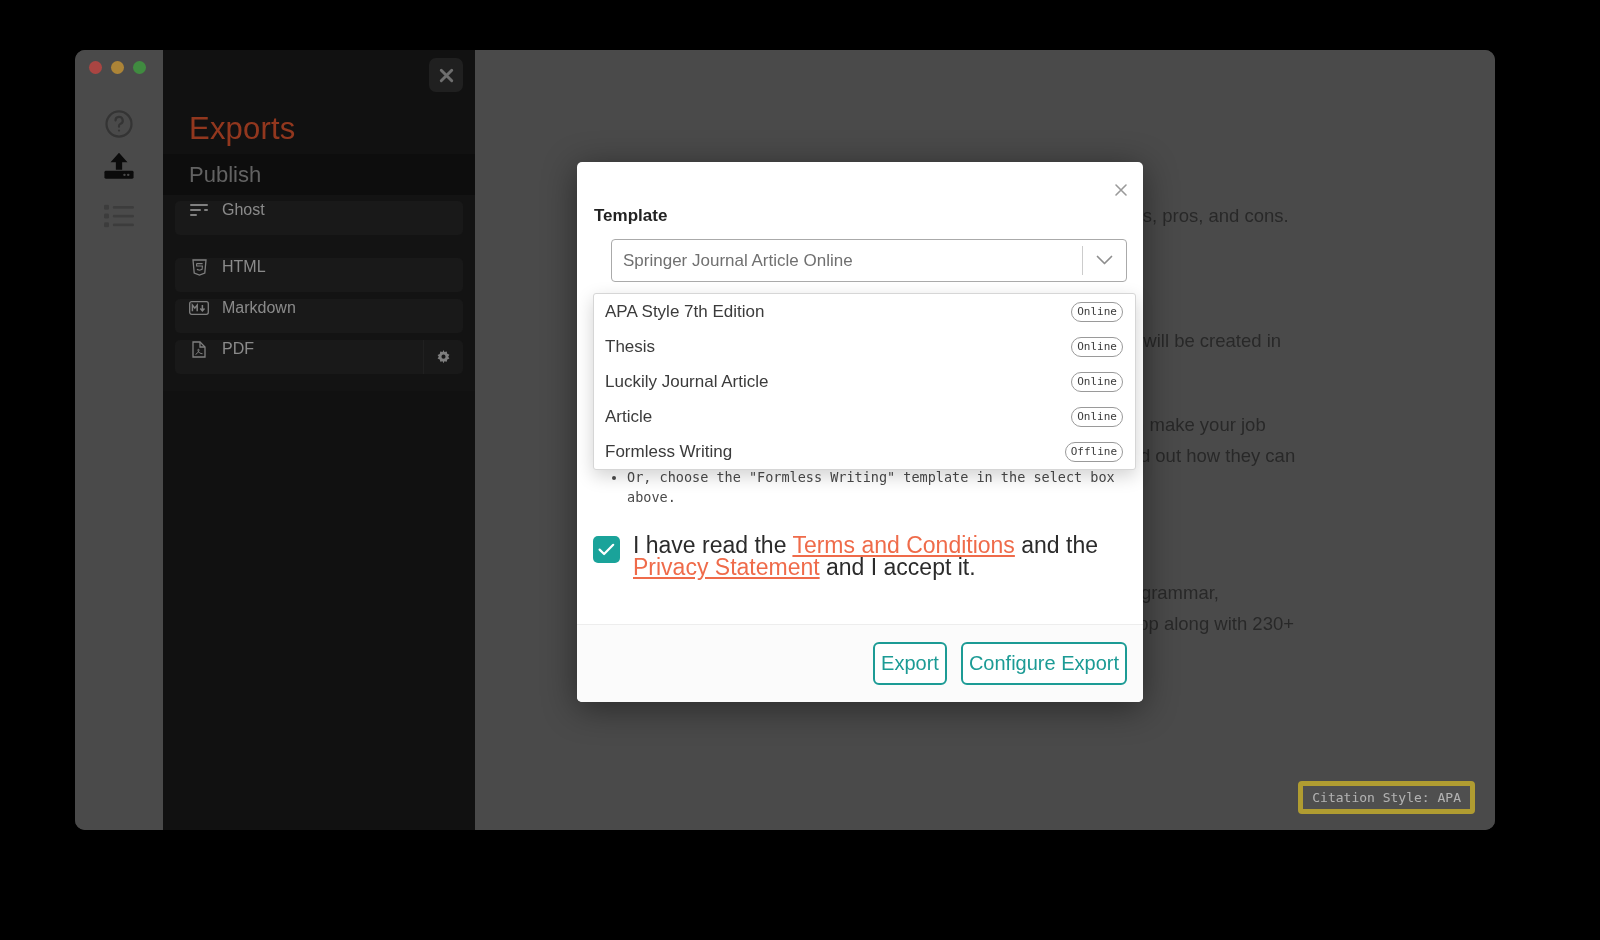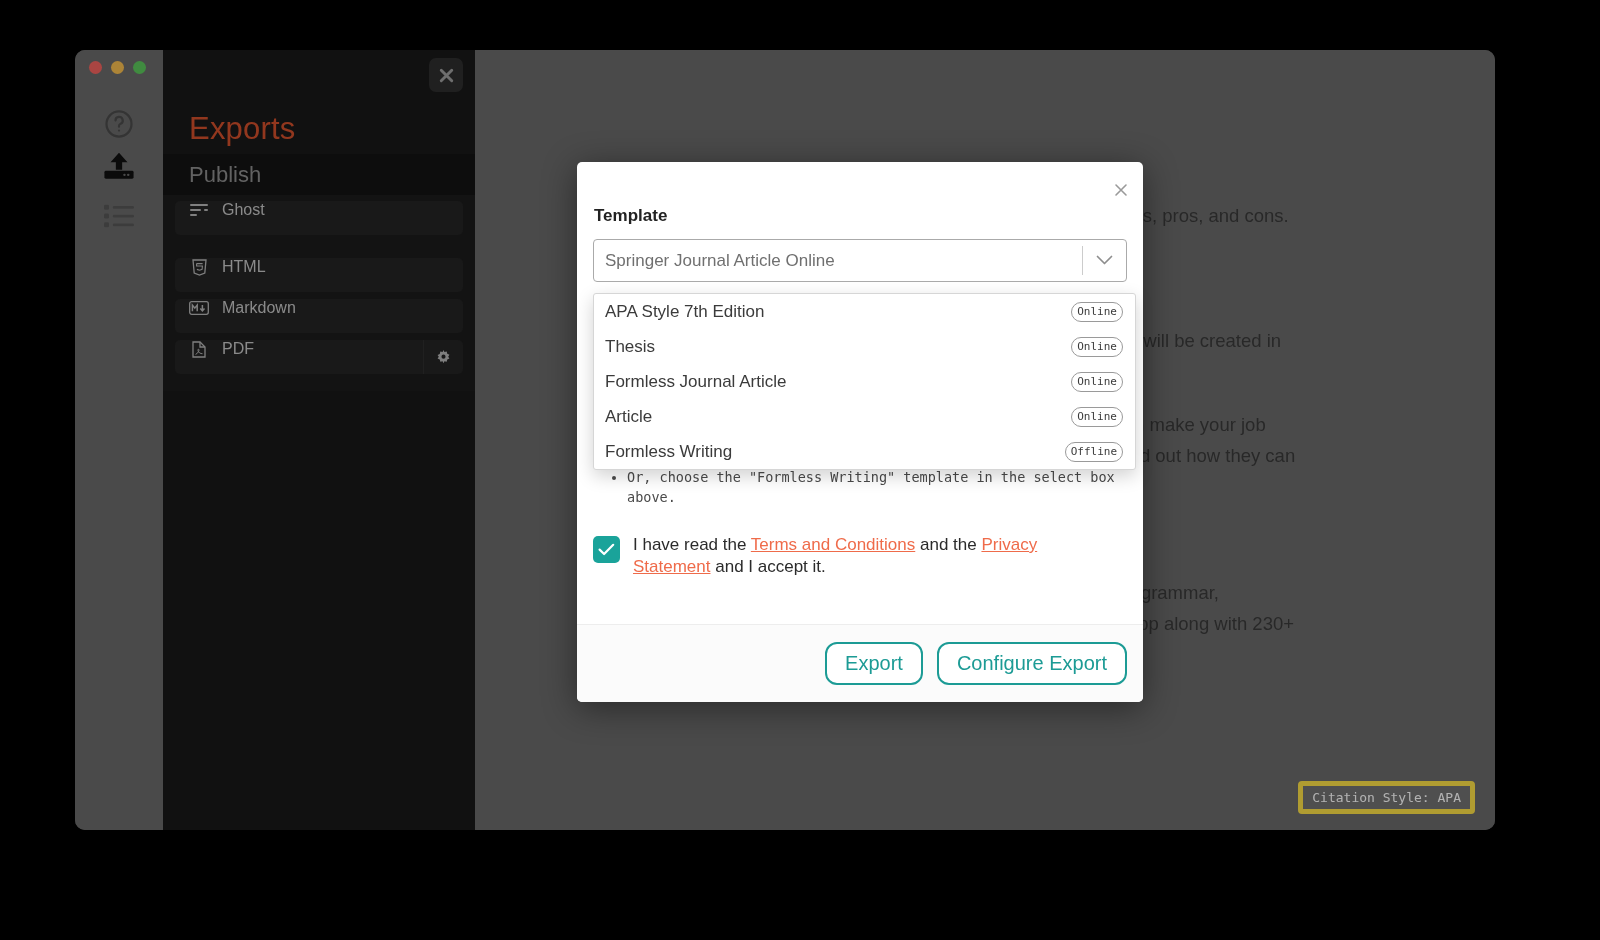--- a/index.html
+++ b/index.html
@@ -180,20 +180,21 @@
     position: relative;
     height: 43px;
     border: 1px solid #aaa;
     border-radius: 4px;
     display: flex; align-items: center;
     padding-left: 11px;
     color: #707070;
     font-size: 17px;
     background: #fff;
     cursor: pointer;
+    margin-left: 18px;
   }
   #select-caret-wrap {
     position: absolute; right: 0; top: 6px; bottom: 6px;
     width: 44px;
     border-left: 1px solid #cccccc;
     display: flex; align-items: center; justify-content: center;
   }
 
   
   #dropdown {
@@ -250,21 +251,21 @@
   #consent-checkbox {
     flex: 0 0 auto;
     width: 27px; height: 27px;
     background: #1aa39a;
     border-radius: 5px;
     display: flex; align-items: center; justify-content: center;
     margin-top: 2px;
     cursor: pointer;
   }
   #consent-text {
-    font-size: 17px;
+    font-size: 23px;
     line-height: 22px;
     color: #2b2b2b;
   }
   #consent-text a {
     color: #ef6b4a;
     text-decoration: underline;
     cursor: pointer;
   }
 
   
@@ -276,23 +277,23 @@
     border-top: 1px solid #ededed;
     border-radius: 0 0 5px 5px;
     display: flex; align-items: center; justify-content: flex-end;
     padding-right: 16px;
     gap: 14px;
   }
   .footer-btn {
     border: 2px solid #1c9b95;
     color: #1c9b95;
     background: #fff;
-    border-radius: 12px;
+    border-radius: 6px;
     font-size: 20px;
-    padding: 8px 18px;
+    padding: 8px 6px;
     cursor: pointer;
     font-family: "Liberation Sans", sans-serif;
   }
 </style>
 </head>
 <body>
 
 <div id="desktop">
   <div id="app-window">
 
@@ -438,21 +439,21 @@
       <div id="dropdown">
         <div class="dd-item">
           <span>APA Style 7th Edition</span>
           <span class="dd-badge">Online</span>
         </div>
         <div class="dd-item">
           <span>Thesis</span>
           <span class="dd-badge">Online</span>
         </div>
         <div class="dd-item">
-          <span>Formless Journal Article</span>
+          <span>Luckily Journal Article</span>
           <span class="dd-badge">Online</span>
         </div>
         <div class="dd-item">
           <span>Article</span>
           <span class="dd-badge">Online</span>
         </div>
         <div class="dd-item">
           <span>Formless Writing</span>
           <span class="dd-badge">Offline</span>
         </div>

